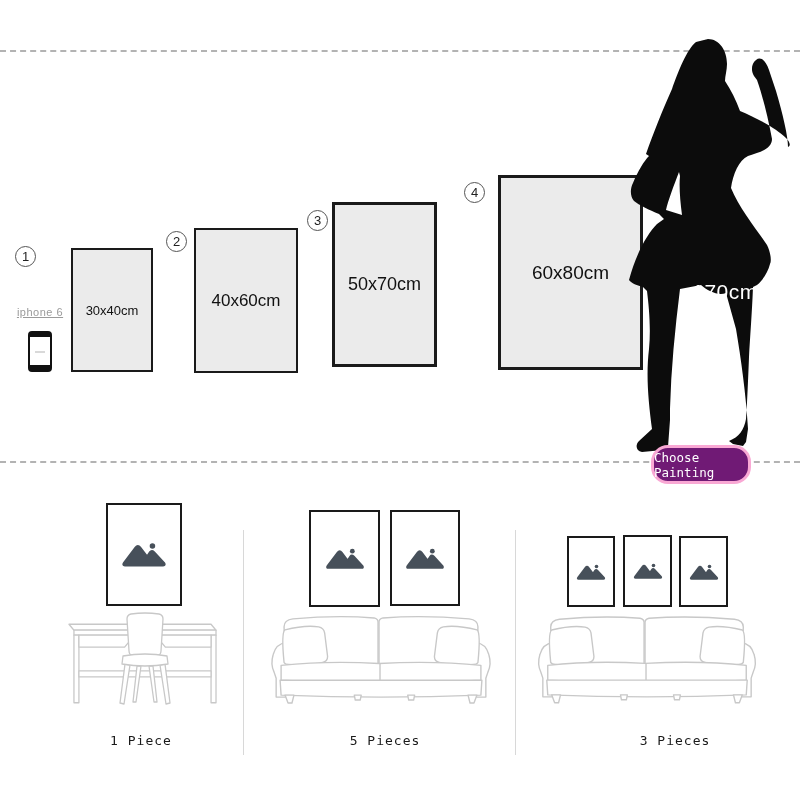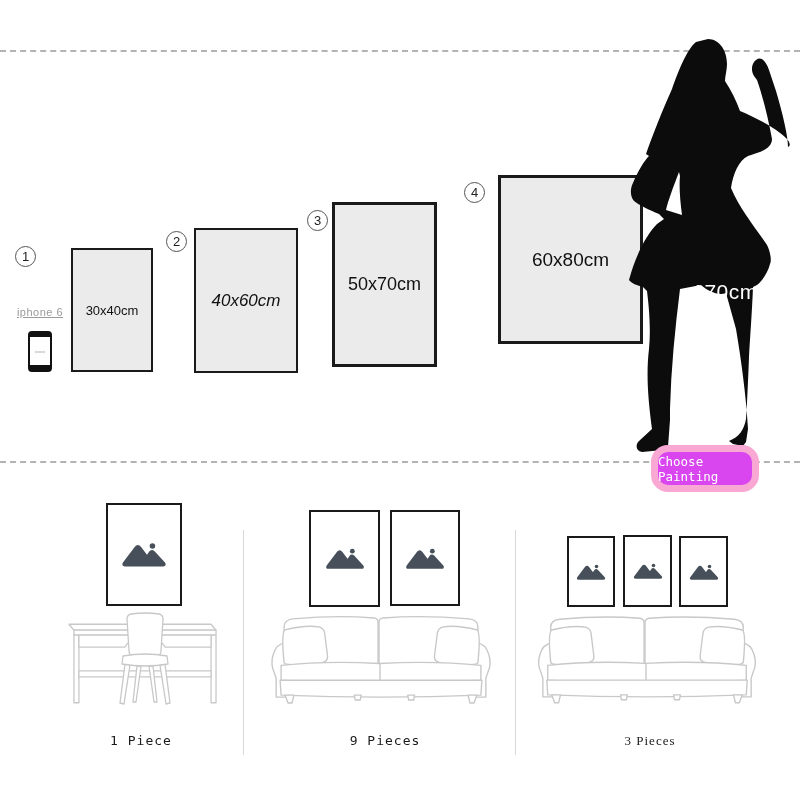--- a/index.html
+++ b/index.html
@@ -16,22 +16,22 @@
          border-radius:4px;background:#fff;box-sizing:border-box;display:flex;flex-direction:column;z-index:2;}
   .phone-top{height:4px;background:#111;}
   .phone-screen{flex:1;position:relative;background:#fff;}
   .phone-smudge{position:absolute;left:50%;top:50%;width:10px;height:2px;margin-left:-5px;background:#d9d9d9;}
   .phone-bottom{height:5px;background:#111;}
   .phone-label{position:absolute;left:16px;top:306px;width:48px;text-align:center;
                font-size:11px;color:#9a9a9a;letter-spacing:.5px;z-index:2;text-decoration:underline;}
   .woman{position:absolute;left:615px;top:38px;width:180px;height:420px;z-index:3;}
   .height-label{position:absolute;left:688px;top:236px;width:74px;text-align:center;
                 font-size:21px;color:#fff;z-index:4;letter-spacing:.5px;margin-top:44px;}
-  .choose-btn{position:absolute;left:651px;top:445px;width:94px;height:33px;background:#d946ef;
-              border:7px solid #f9a8d4;border-radius:17px;color:#fff;display:flex;align-items:center;
+  .choose-btn{position:absolute;left:651px;top:445px;width:94px;height:33px;background:#701a75;
+              border:3px solid #f9a8d4;border-radius:17px;color:#fff;display:flex;align-items:center;
               justify-content:center;font-family:"DejaVu Sans Mono",monospace;font-size:12.5px;
               z-index:5;cursor:pointer;}
   .room{position:absolute;z-index:2;}
   .vdiv{position:absolute;top:530px;height:225px;width:1px;background:#d8d8d8;z-index:1;}
   .aframe{position:absolute;background:#fff;border:2px solid #1a1a1a;box-sizing:border-box;
           display:flex;align-items:center;justify-content:center;}
   .room-label{position:absolute;top:733px;width:170px;text-align:center;color:#1a1a1a;
               font-family:"DejaVu Sans Mono",monospace;font-size:13px;letter-spacing:1px;z-index:2;}
   svg{display:block;}
 </style>
@@ -63,26 +63,26 @@
       <div class="phone-screen">
           <span class="phone-smudge"></span>
         </div>
       <div class="phone-bottom"></div>
     </div>
 
     <div class="pframe" style="left:71px;top:248px;width:82px;height:124px;border-width:2px;">
       <span class="plabel" style="font-size:13px;">30x40cm</span>
     </div>
     <div class="pframe" style="left:194px;top:228px;width:104px;height:145px;border-width:2.5px;">
-      <span class="plabel" style="font-size:17px;font-style:italic;">40x60cm</span>
+      <span class="plabel" style="font-size:17px;">40x60cm</span>
     </div>
     <div class="pframe" style="left:332px;top:202px;width:105px;height:165px;border-width:3px;">
       <span class="plabel" style="font-size:18px;">50x70cm</span>
     </div>
-    <div class="pframe" style="left:498px;top:175px;width:145px;height:169px;border-width:3px;justify-content:center;">
+    <div class="pframe" style="left:498px;top:175px;width:145px;height:195px;border-width:3px;justify-content:center;">
       <span class="plabel" style="font-size:19px;">60x80cm</span>
     </div>
 
     <svg class="woman" viewBox="0 0 180 420">
       <path fill="#0c0c0c" fill-rule="evenodd" d="
         M93,1
         C104,1 112,12 112,26
         C112,32 110,38 110,43
         C116,52 121,62 125,73
         C142,80 162,91 171,100
@@ -189,21 +189,21 @@
           <path d="M5,31 Q2,31 4,28 L19,8 Q22,4 25,8 L34,20 L38,14 Q40,11 43,14 L56,28 Q58,31 55,31 Z" fill="#47505a" stroke="#47505a" stroke-width="3" stroke-linejoin="round"></path>
           <circle cx="41" cy="6" r="3.6" fill="#47505a"></circle>
         </svg>
       </div>
       <div class="aframe" style="left:390px;top:510px;width:70px;height:96px;">
         <svg width="40" height="23" viewBox="0 0 60 34">
           <path d="M5,31 Q2,31 4,28 L19,8 Q22,4 25,8 L34,20 L38,14 Q40,11 43,14 L56,28 Q58,31 55,31 Z" fill="#47505a" stroke="#47505a" stroke-width="3" stroke-linejoin="round"></path>
           <circle cx="41" cy="6" r="3.6" fill="#47505a"></circle>
         </svg>
       </div>
-      <div class="room-label" style="left:300px;">9 Pieces</div>
+      <div class="room-label" style="left:300px;">5 Pieces</div>
     </div>
 
     <div class="room">
       <svg style="position:absolute;left:534px;top:613px;" width="226" height="91" viewBox="0 0 230 92">
         <g stroke="#c8c8c8" stroke-width="1.4" fill="#fff" stroke-linejoin="round">
           <path d="M18,54 L17,14 Q17,7 26,6 Q70,2 108,5 Q112,6 112,9 L112,54 Z"></path>
           <path d="M113,54 L113,9 Q113,6 117,5 Q158,2 204,6 Q213,7 213,14 L212,54 Z"></path>
           <path d="M19,30 Q9,31 6,42 Q3,52 7,60 L9,66 L9,85 L24,85 L22,52 Q21,38 27,31 Q23,28 19,30 Z"></path>
           <path d="M211,30 Q221,31 224,42 Q227,52 223,60 L221,66 L221,85 L206,85 L208,52 Q209,38 203,31 Q207,28 211,30 Z"></path>
           <path d="M17,50 Q14,20 18,17 Q38,12 52,14 Q57,15 58,20 L61,44 Q61,49 56,50 Q35,54 22,52 Q18,52 17,50 Z"></path>
@@ -228,17 +228,17 @@
           <path d="M5,31 Q2,31 4,28 L19,8 Q22,4 25,8 L34,20 L38,14 Q40,11 43,14 L56,28 Q58,31 55,31 Z" fill="#47505a" stroke="#47505a" stroke-width="3" stroke-linejoin="round"></path>
           <circle cx="41" cy="6" r="3.6" fill="#47505a"></circle>
         </svg>
       </div>
       <div class="aframe" style="left:679px;top:536px;width:49px;height:71px;">
         <svg width="30" height="18" viewBox="0 0 60 34">
           <path d="M5,31 Q2,31 4,28 L19,8 Q22,4 25,8 L34,20 L38,14 Q40,11 43,14 L56,28 Q58,31 55,31 Z" fill="#47505a" stroke="#47505a" stroke-width="3" stroke-linejoin="round"></path>
           <circle cx="41" cy="6" r="3.6" fill="#47505a"></circle>
         </svg>
       </div>
-      <div class="room-label" style="left:565px;font-family:Liberation Serif, serif;">3 Pieces</div>
+      <div class="room-label" style="left:590px;">3 Pieces</div>
     </div>
   </div>
 
 </div>
 
 </body></html>

